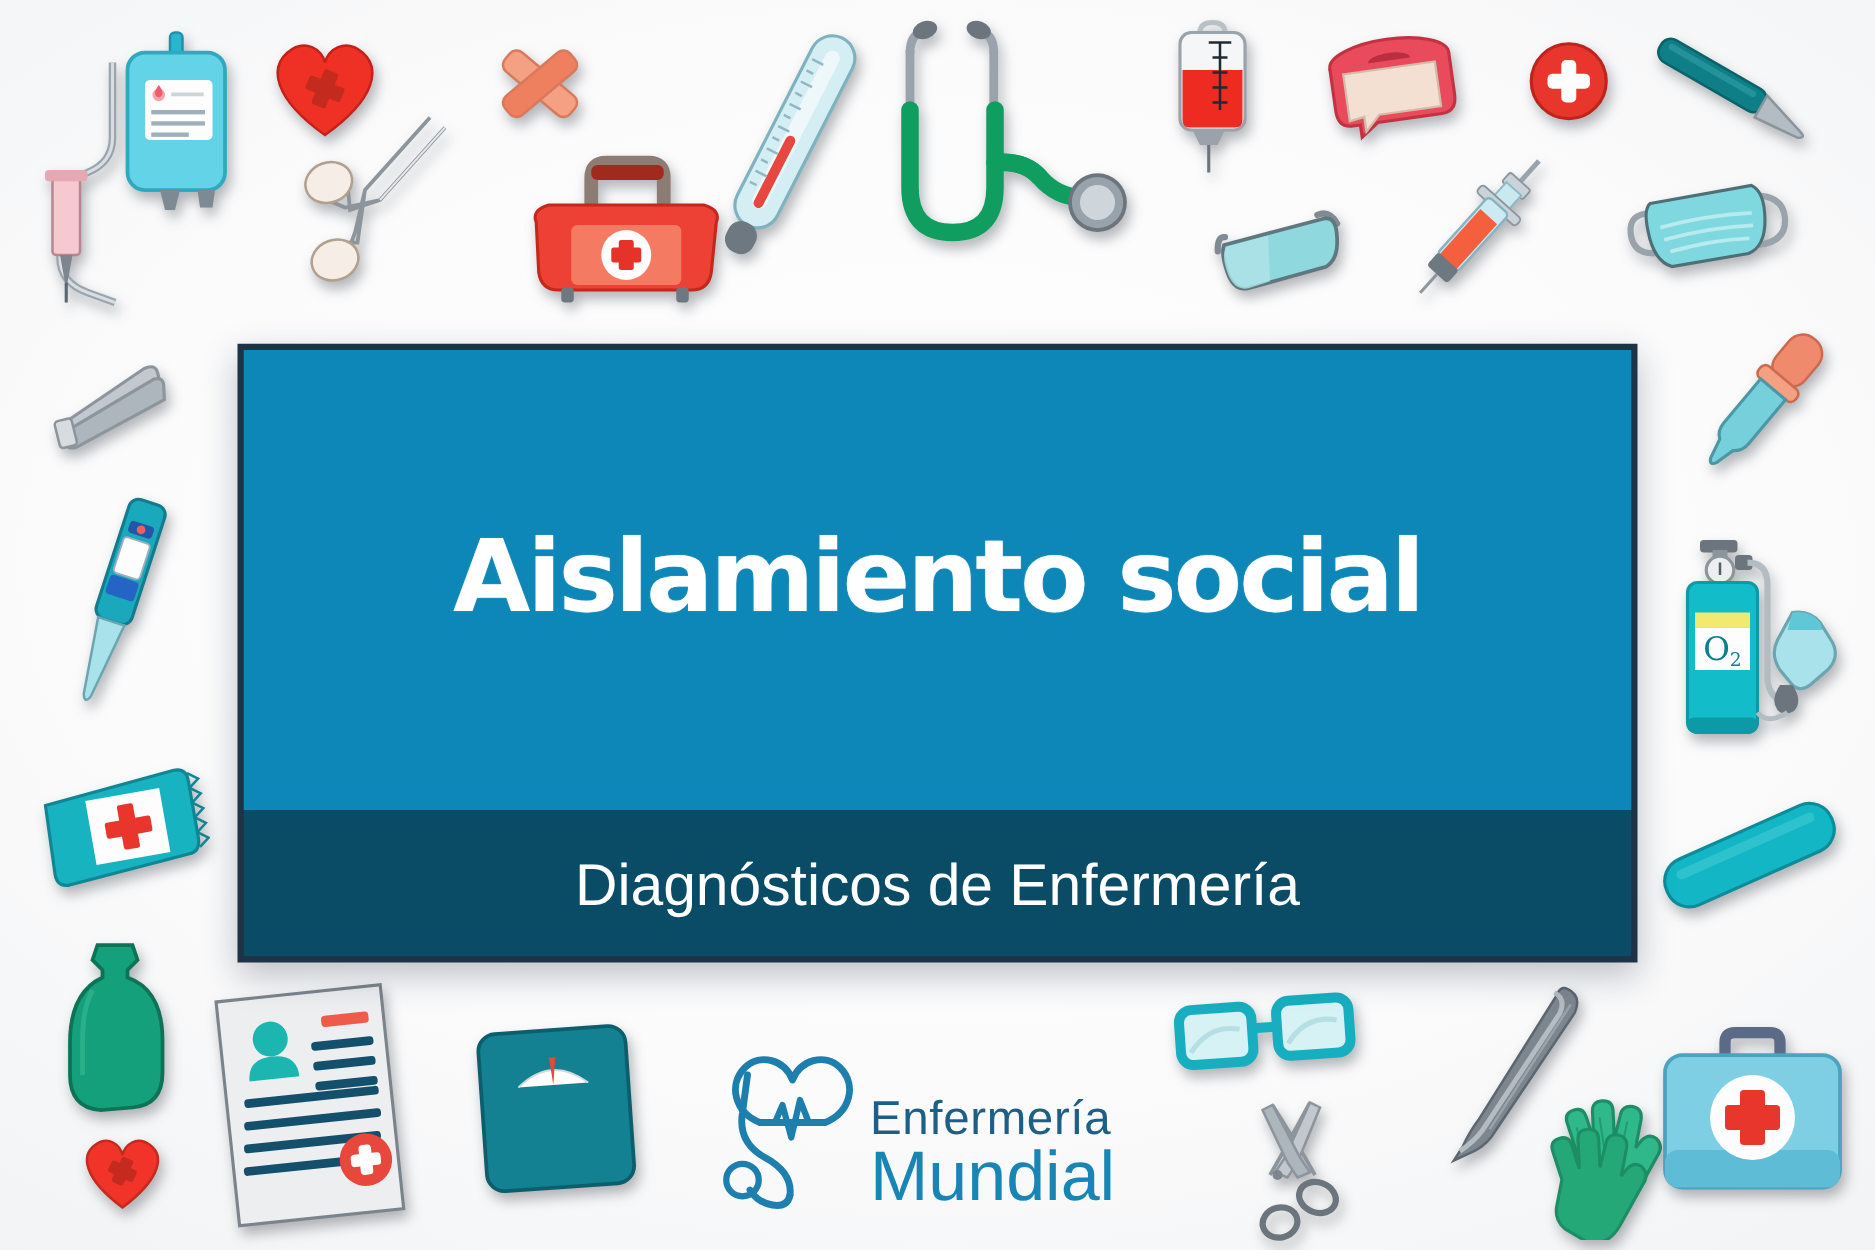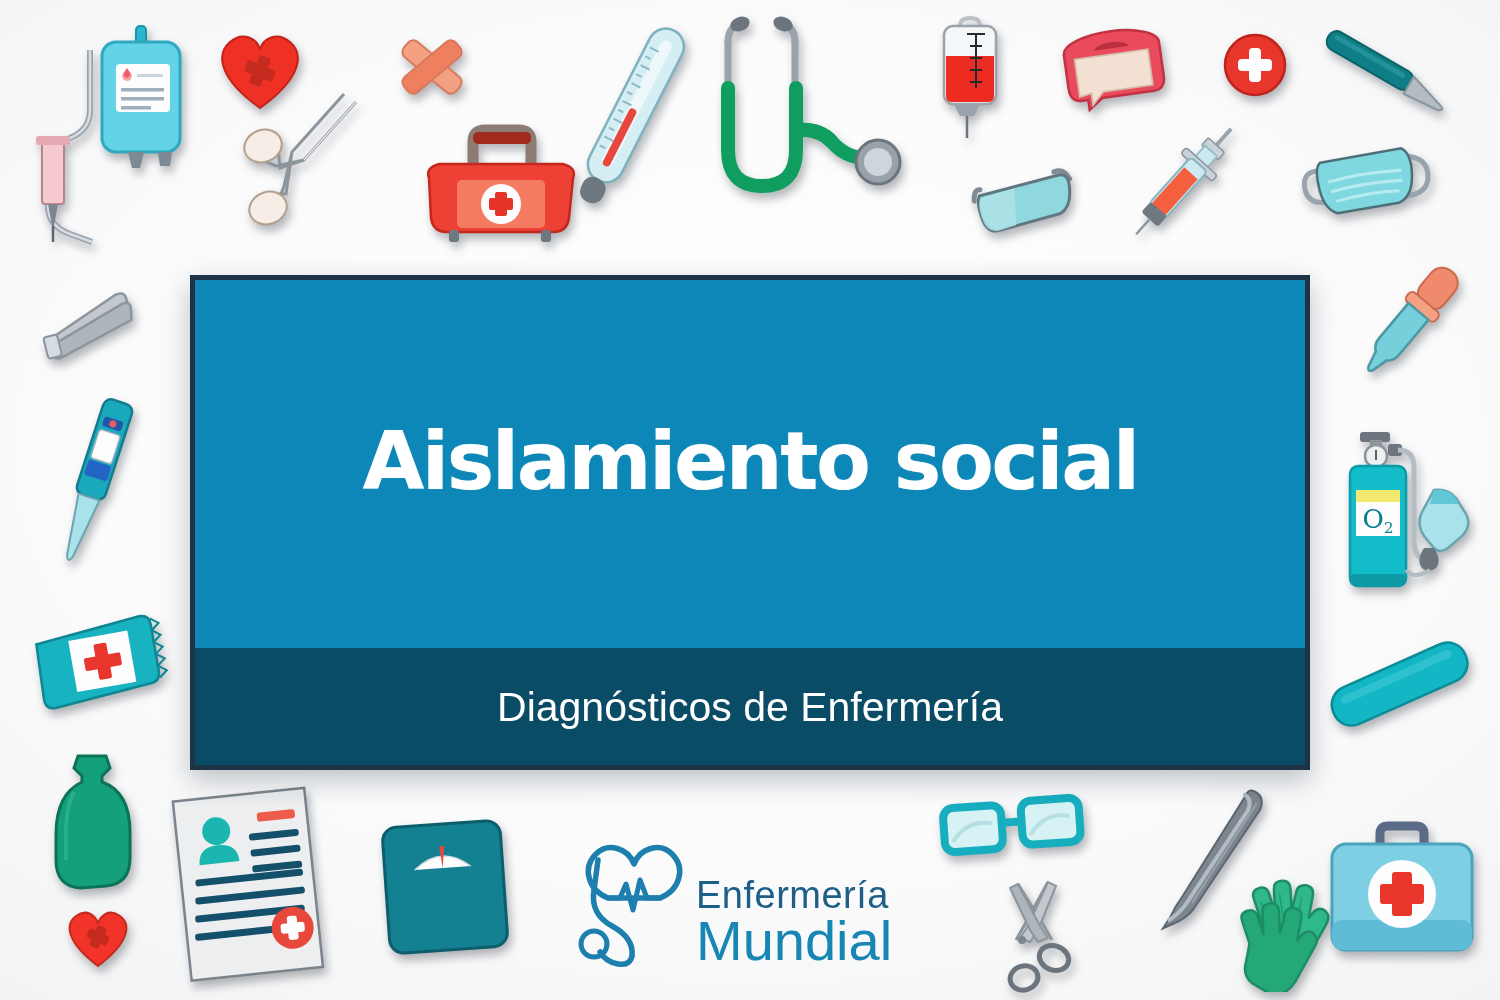--- a/index.html
+++ b/index.html
@@ -57,21 +57,21 @@
     text-align: center;
     white-space: nowrap;
     margin: 0;
     transform: translateY(-2px);
     text-shadow: 0 0 1px rgba(255,255,255,0.4);
   }
   #card-subtitle {
     color: #ffffff;
     font-family: "Liberation Sans", sans-serif;
     font-weight: 400;
-    font-size: 41px;
+    font-size: 47px;
     letter-spacing: 0px;
     text-align: center;
     white-space: nowrap;
     margin: 0;
     transform: translateY(1px);
   }
   
   #logo {
     position: absolute;
     left: 578px; top: 818px;

